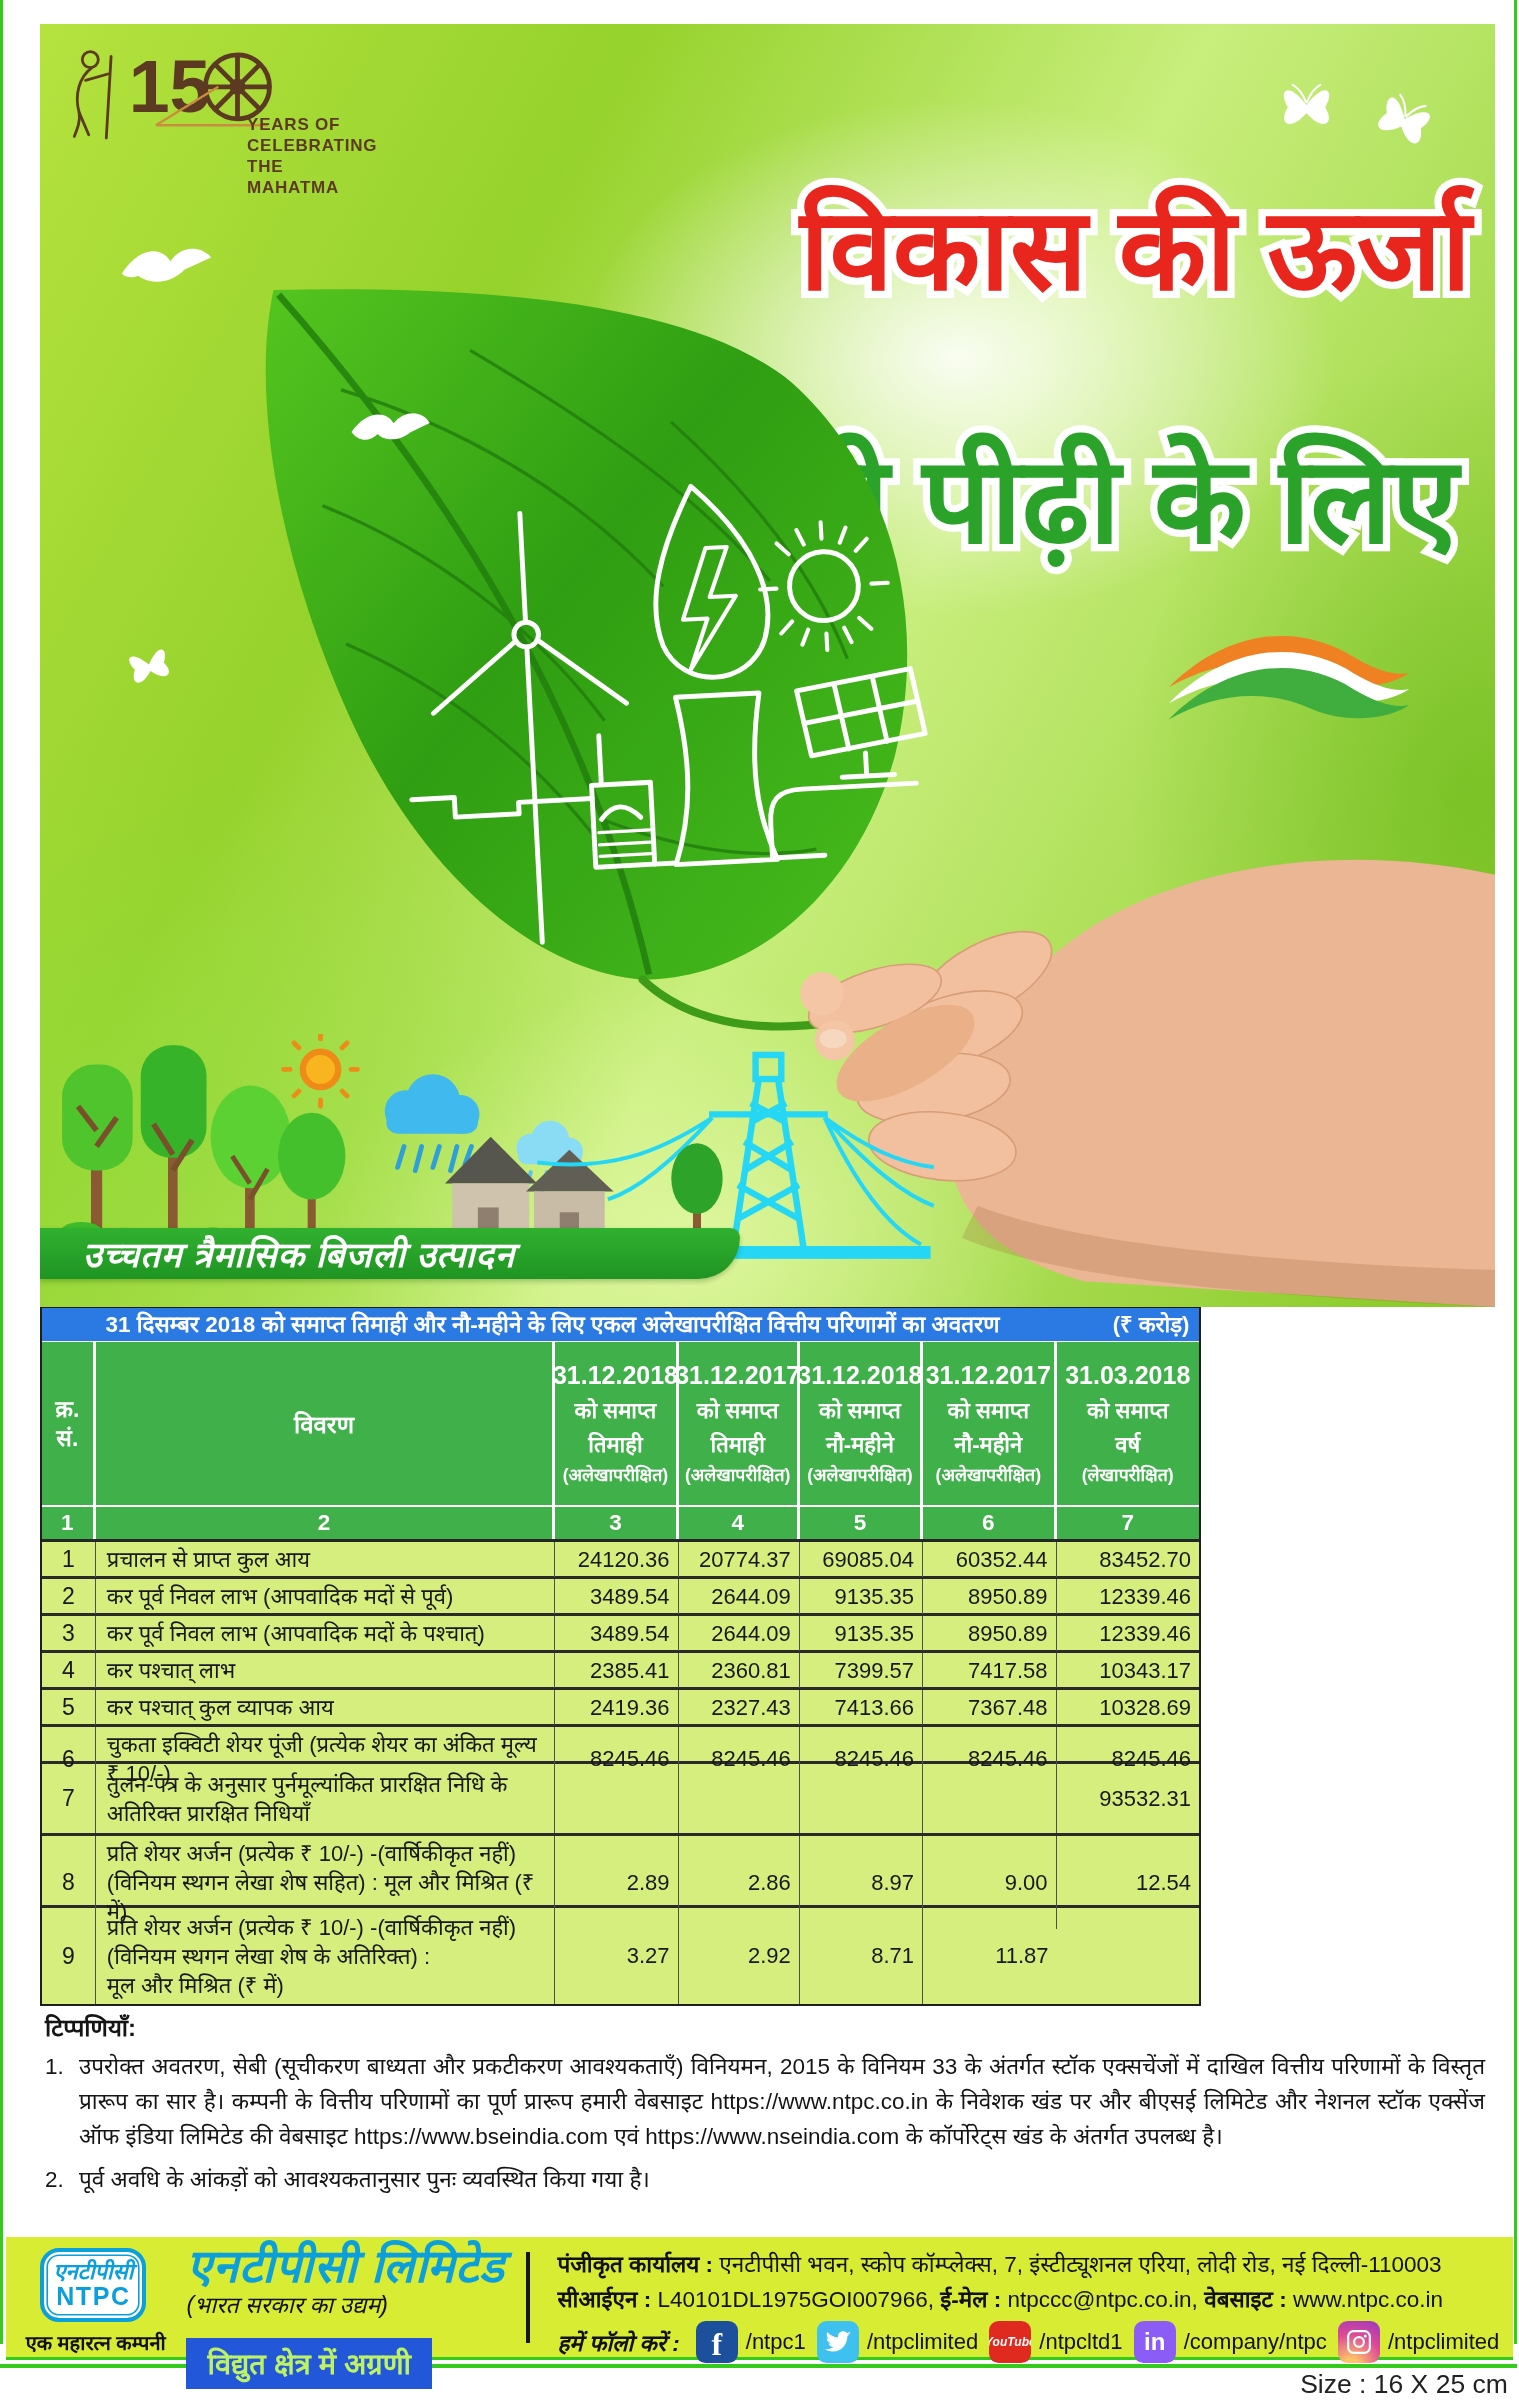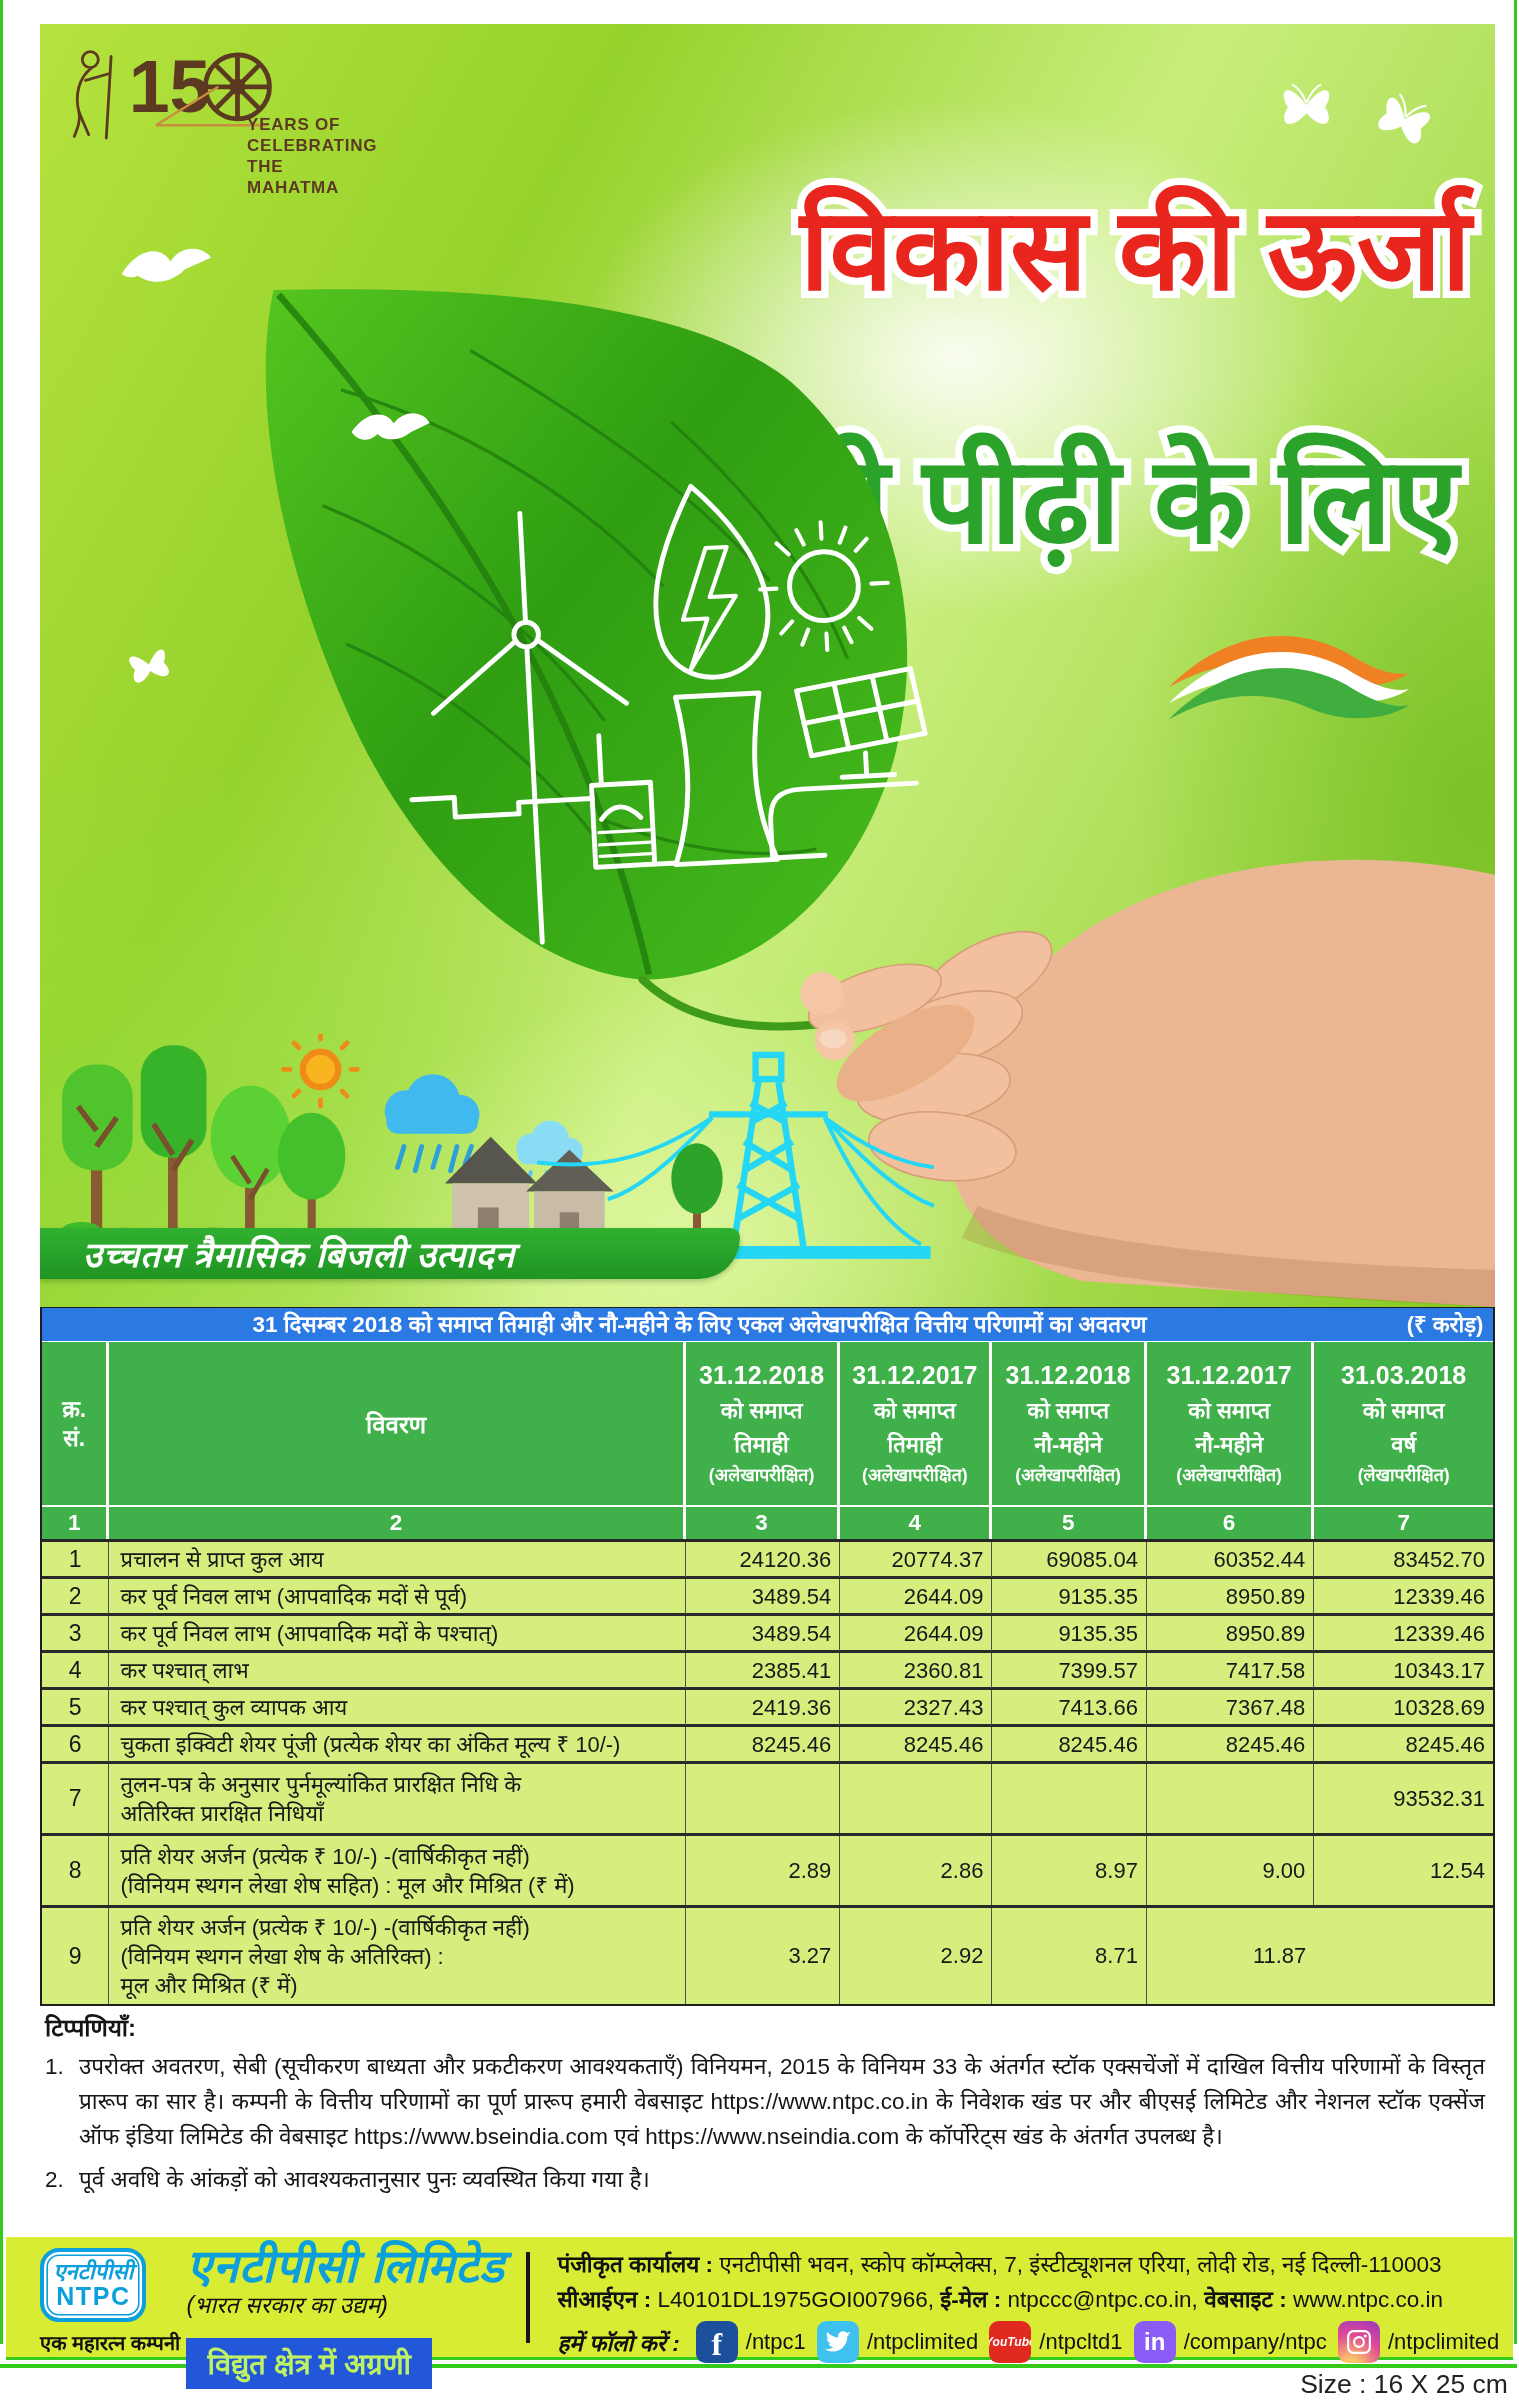--- a/index.html
+++ b/index.html
@@ -48,21 +48,21 @@
   .illus-svg { position:absolute; left:6.4px; top:1010px; width:891px; height:241px; }
 
   
   #banner { position:absolute; left:0; top:1204px; width:700px; height:51px;
     background:linear-gradient(#31b130,#1f9423); border-radius:0 11.2px 47px 0;
     display:flex; align-items:center; padding-left:43px;
     color:#fff; font-size:35px; font-weight:700; font-style:italic; letter-spacing:0.8px;
     box-shadow:0 2.4px 4.8px rgba(0,60,0,.25); }
 
   
-  #fin-table { position:absolute; left:40px; top:1307px; width:1455px; border:2.4px solid #1e1e1e; border-top:1.6px solid #1e1e1e; background:#14b8a6; }
+  #fin-table { position:absolute; left:40px; top:1307px; width:1161px; border:2.4px solid #1e1e1e; border-top:1.6px solid #1e1e1e; background:#14b8a6; }
   #t-titlebar { position:relative; height:34px; background:#2b79e2; border-bottom:1.6px solid #fff; color:#fff; font-weight:700; }
   #t-titlebar .t-title { position:absolute; left:0; right:136px; top:0; height:34px; line-height:34px; text-align:center; font-size:22.5px; }
   #t-titlebar .t-unit  { position:absolute; right:9.6px; top:0; height:34px; line-height:34px; font-size:22px; }
 
   .grid7 { display:grid; grid-template-columns:4.64% 39.73% 10.65% 10.48% 10.65% 11.54% 12.31%; }
 
   #head-row { background:#3fb04a; color:#fff; border-bottom:2.4px solid #fff; height:165px; }
   #head-row .hcell { border-right:3.2px solid #fff; display:flex; flex-direction:column; align-items:center; justify-content:center; text-align:center; gap:4px; padding:4.8px 1.6px; }
   #head-row .hcell:last-child { border-right:none; }
   .hc-sno { font-size:23px; font-weight:700; white-space:pre-line; line-height:29px; }
@@ -100,21 +100,21 @@
 
   #placedate { position:absolute; left:45px; top:2161px; color:#151515; font-size:23px; line-height:39px; }
   #placedate b { font-weight:700; }
 
   
   #fband { position:absolute; left:6.4px; right:6.4px; top:2237px; height:123px; background:#d8ec33; border-bottom:3.2px solid #35cb1d; }
   #f-logo { position:absolute; left:34px; top:11.2px; width:106px; height:74px; background:#fff; border:4.8px solid #0b9fdc; border-radius:19px;
     display:flex; flex-direction:column; align-items:center; justify-content:center; line-height:1; box-shadow:inset 0 0 0 2.4px #fff, inset 0 0 0 4px #0b9fdc; }
   #f-logo .lh { color:#0b9fdc; font-weight:700; font-style:italic; font-size:22px; }
   #f-logo .le { color:#0b9fdc; font-weight:700; font-size:25px; letter-spacing:1.6px; margin-top:1.6px; }
-  #f-maharatna { position:absolute; left:4.8px; top:92px; width:169px; text-align:right; font-size:20px; font-weight:700; color:#111; }
+  #f-maharatna { position:absolute; left:4.8px; top:92px; width:169px; text-align:center; font-size:20px; font-weight:700; color:#111; }
   #f-co { position:absolute; left:180px; top:4.8px; width:321px; }
   #f-co .cname { color:#0b9fdc; font-weight:700; font-style:italic; font-size:46px; line-height:48px; letter-spacing:0.8px; }
   #f-co .cgovt { color:#111; font-size:23px; font-style:italic; line-height:29px; margin-top:1.6px; }
   #f-co .ctag { display:inline-block; margin-top:18px; background:#2157d8; color:#bef264; font-weight:700; font-size:29px; padding:4.8px 21px 7.2px; }
   #f-div { position:absolute; left:520px; top:14.5px; bottom:14.5px; width:3.2px; background:#161616; }
   #f-right { position:absolute; left:551px; right:14.5px; top:9.6px; color:#111; }
   #f-right .fl { font-size:22.5px; line-height:35px; white-space:nowrap; }
   #f-right .fl b { font-weight:700; }
   #f-social { display:flex; align-items:center; margin-top:4.8px; gap:11.2px; }
   #f-social .flabel { font-size:22.5px; font-weight:700; font-style:italic; margin-right:4.8px; white-space:nowrap; }

